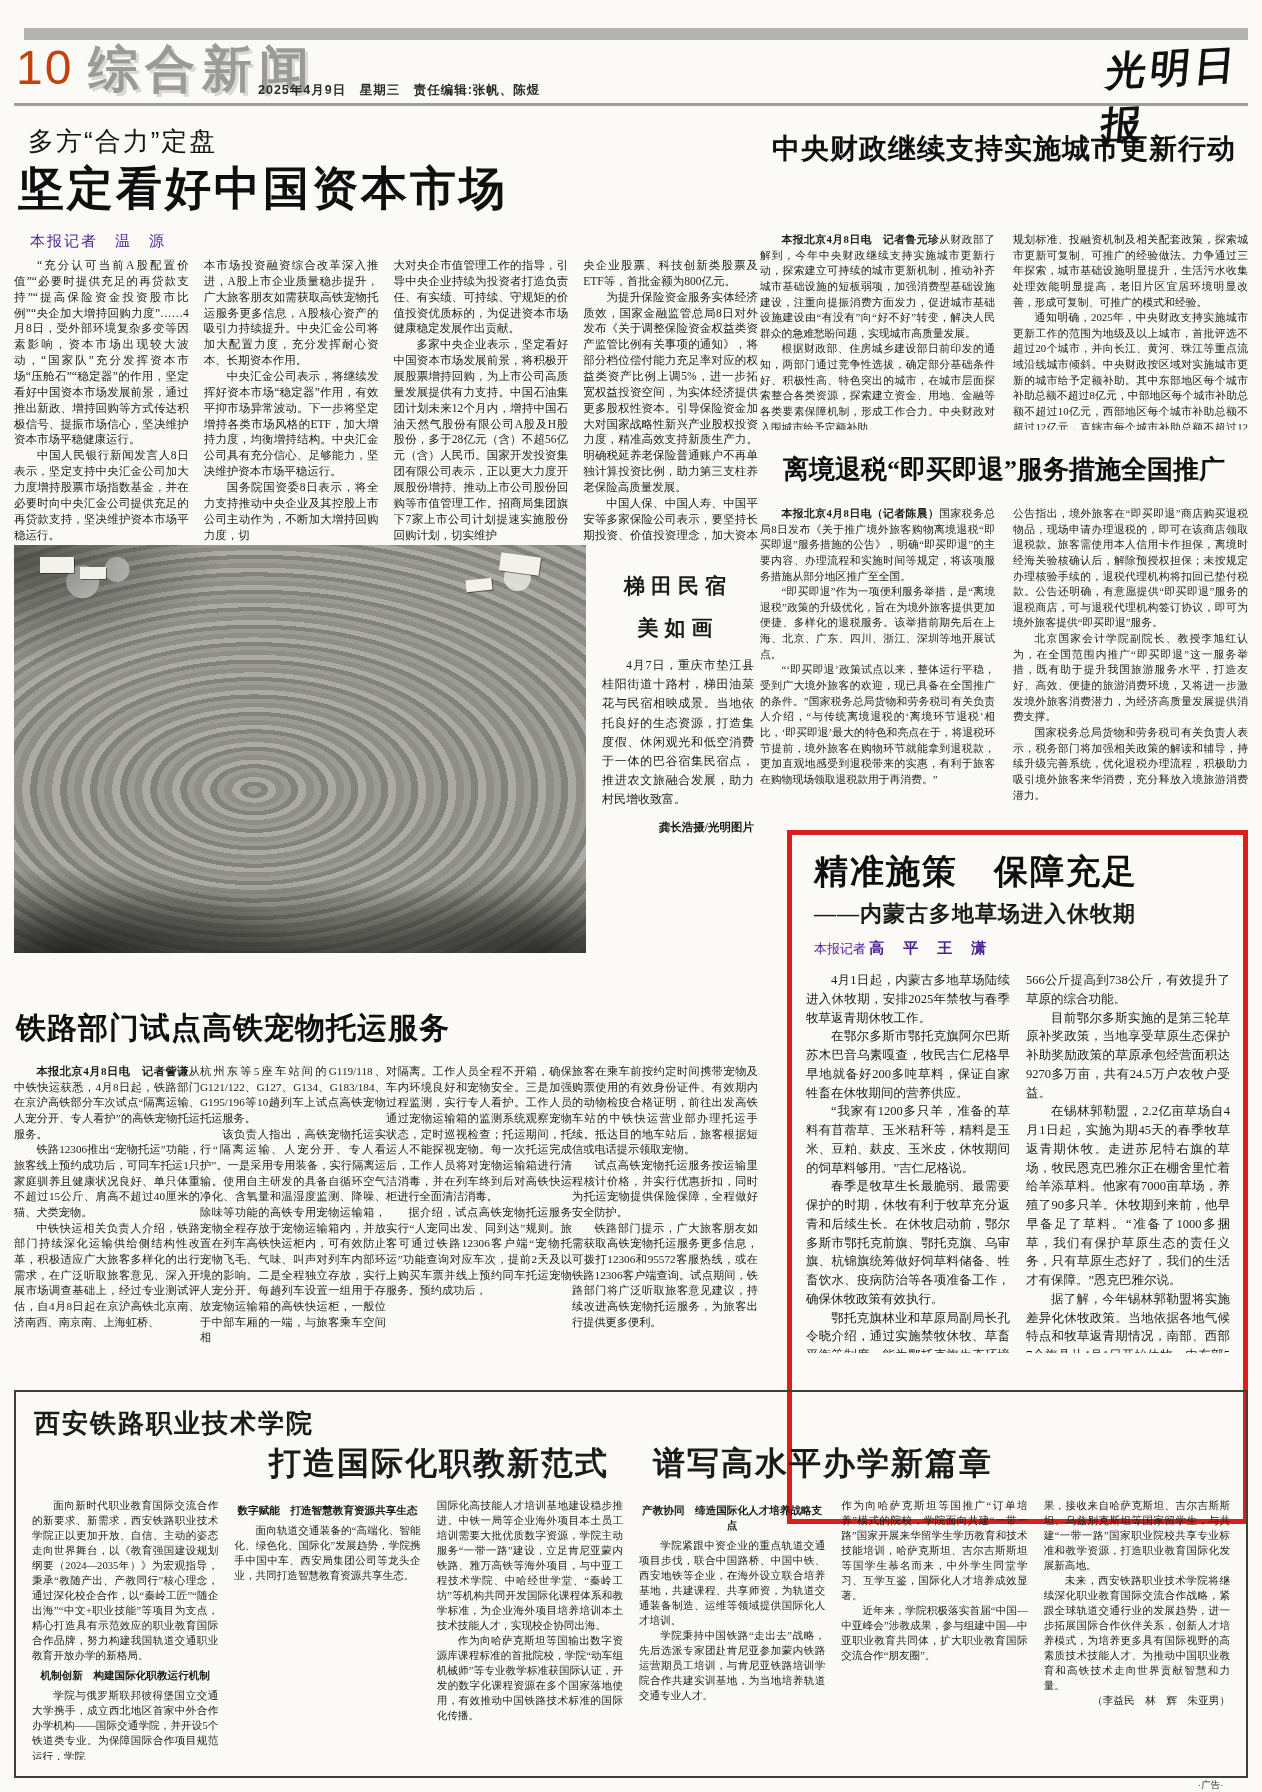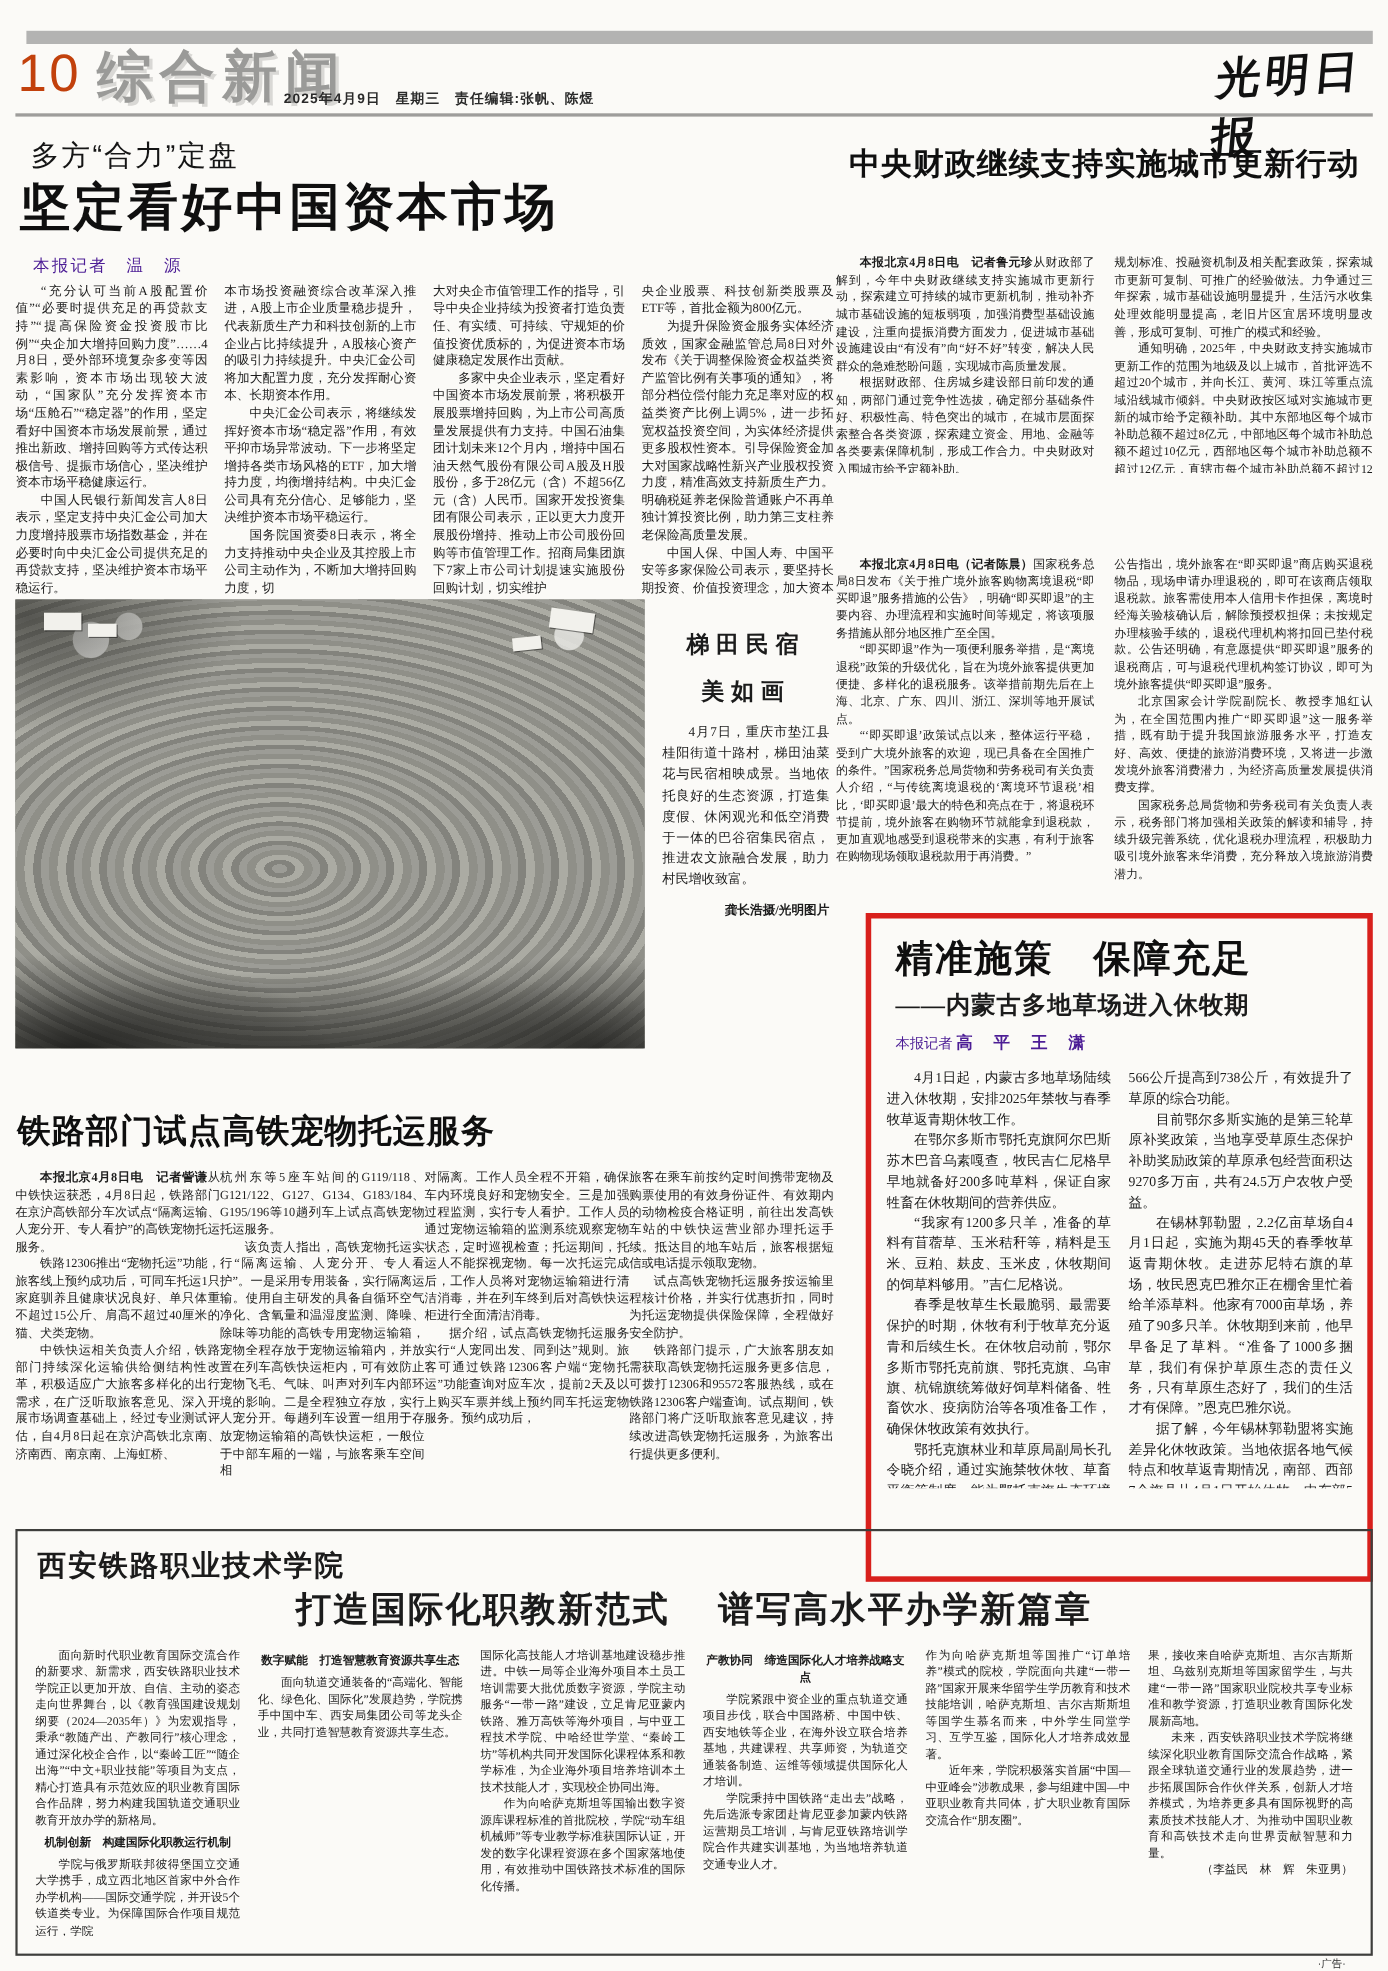--- a/index.html
+++ b/index.html
@@ -68,21 +68,21 @@
   .urban .cols{position:absolute;left:0;top:114px;width:488px;height:198px;gap:18px;}
   .urban .col{font-size:10.8px;line-height:1.45;}
 
   
   .tax{left:760px;top:446px;width:488px;height:376px;}
   .tax .headline{position:absolute;left:0;top:6px;width:488px;text-align:center;font-size:26px;}
   .tax .cols{position:absolute;left:0;top:60px;width:488px;height:312px;gap:18px;}
   .tax .col{font-size:10.8px;line-height:1.45;}
 
   
-  .grass{left:787px;top:830px;width:461px;height:608px;border:5px solid #d8201c;box-sizing:border-box;background:#fbfaf7;}
+  .grass{left:787px;top:830px;width:461px;height:694px;border:5px solid #d8201c;box-sizing:border-box;background:#fbfaf7;}
   .grass .headline{position:absolute;left:22px;top:14px;font-size:34px;letter-spacing:2px;}
   .grass .subhead{position:absolute;left:22px;top:64px;font-size:22px;font-weight:bold;letter-spacing:1px;}
   .grass .byline{position:absolute;left:22px;top:104px;font-size:13px;}
   .grass .byline .names{font-weight:bold;font-size:15px;letter-spacing:2px;}
   .grass .cols{position:absolute;left:14px;top:136px;width:424px;height:382px;gap:16px;}
   .grass .col{font-size:12.5px;line-height:1.5;}
 
   
   .pet{left:14px;top:1000px;width:744px;height:370px;}
   .pet .headline{position:absolute;left:2px;top:8px;font-size:30px;letter-spacing:1px;}
@@ -114,21 +114,21 @@
   <div class="abs capital">
     <div class="kicker">多方“合力”定盘</div>
     <div class="headline">坚定看好中国资本市场</div>
     <div class="byline">本报记者　温　源</div>
     <div class="cols">
       <div class="col">
           <p>“充分认可当前A股配置价值”“必要时提供充足的再贷款支持”“提高保险资金投资股市比例”“央企加大增持回购力度”……4月8日，受外部环境复杂多变等因素影响，资本市场出现较大波动，“国家队”充分发挥资本市场“压舱石”“稳定器”的作用，坚定看好中国资本市场发展前景，通过推出新政、增持回购等方式传达积极信号、提振市场信心，坚决维护资本市场平稳健康运行。</p>
           <p>中国人民银行新闻发言人8日表示，坚定支持中央汇金公司加大力度增持股票市场指数基金，并在必要时向中央汇金公司提供充足的再贷款支持，坚决维护资本市场平稳运行。</p>
         </div>
       <div class="col">
-          <p class="noind">本市场投资融资综合改革深入推进，A股上市企业质量稳步提升，代表新质生产力和科技创新的上市企业占比持续提升，A股核心资产的吸引力持续提升。中央汇金公司将加大配置力度，充分发挥耐心资本、长期资本作用。</p>
+          <p class="noind">本市场投资融资综合改革深入推进，A股上市企业质量稳步提升，广大旅客朋友如需获取高铁宠物托运服务更多信息，A股核心资产的吸引力持续提升。中央汇金公司将加大配置力度，充分发挥耐心资本、长期资本作用。</p>
           <p>中央汇金公司表示，将继续发挥好资本市场“稳定器”作用，有效平抑市场异常波动。下一步将坚定增持各类市场风格的ETF，加大增持力度，均衡增持结构。中央汇金公司具有充分信心、足够能力，坚决维护资本市场平稳运行。</p>
           <p>国务院国资委8日表示，将全力支持推动中央企业及其控股上市公司主动作为，不断加大增持回购力度，切</p>
         </div>
       <div class="col">
           <p class="noind">大对央企市值管理工作的指导，引导中央企业持续为投资者打造负责任、有实绩、可持续、守规矩的价值投资优质标的，为促进资本市场健康稳定发展作出贡献。</p>
           <p>多家中央企业表示，坚定看好中国资本市场发展前景，将积极开展股票增持回购，为上市公司高质量发展提供有力支持。中国石油集团计划未来12个月内，增持中国石油天然气股份有限公司A股及H股股份，多于28亿元（含）不超56亿元（含）人民币。国家开发投资集团有限公司表示，正以更大力度开展股份增持、推动上市公司股份回购等市值管理工作。招商局集团旗下7家上市公司计划提速实施股份回购计划，切实维护</p>
         </div>
       <div class="col">
           <p class="noind">央企业股票、科技创新类股票及ETF等，首批金额为800亿元。</p>
           <p>为提升保险资金服务实体经济质效，国家金融监管总局8日对外发布《关于调整保险资金权益类资产监管比例有关事项的通知》，将部分档位偿付能力充足率对应的权益类资产比例上调5%，进一步拓宽权益投资空间，为实体经济提供更多股权性资本。引导保险资金加大对国家战略性新兴产业股权投资力度，精准高效支持新质生产力。明确税延养老保险普通账户不再单独计算投资比例，助力第三支柱养老保险高质量发展。</p>
@@ -159,20 +159,21 @@
           <p>根据财政部、住房城乡建设部日前印发的通知，两部门通过竞争性选拔，确定部分基础条件好、积极性高、特色突出的城市，在城市层面探索整合各类资源，探索建立资金、用地、金融等各类要素保障机制，形成工作合力。中央财政对入围城市给予定额补助。</p>
         </div>
       <div class="col">
           <p class="noind">规划标准、投融资机制及相关配套政策，探索城市更新可复制、可推广的经验做法。力争通过三年探索，城市基础设施明显提升，生活污水收集处理效能明显提高，老旧片区宜居环境明显改善，形成可复制、可推广的模式和经验。</p>
           <p>通知明确，2025年，中央财政支持实施城市更新工作的范围为地级及以上城市，首批评选不超过20个城市，并向长江、黄河、珠江等重点流域沿线城市倾斜。中央财政按区域对实施城市更新的城市给予定额补助。其中东部地区每个城市补助总额不超过8亿元，中部地区每个城市补助总额不超过10亿元，西部地区每个城市补助总额不超过12亿元，直辖市每个城市补助总额不超过12亿元。</p>
         </div>
     </div>
   </div>
 
   <div class="abs tax">
+    <div class="headline">离境退税“即买即退”服务措施全国推广</div>
     <div class="cols">
       <div class="col">
           <p><b>本报北京4月8日电（记者陈晨）</b>国家税务总局8日发布《关于推广境外旅客购物离境退税“即买即退”服务措施的公告》，明确“即买即退”的主要内容、办理流程和实施时间等规定，将该项服务措施从部分地区推广至全国。</p>
           <p>“即买即退”作为一项便利服务举措，是“离境退税”政策的升级优化，旨在为境外旅客提供更加便捷、多样化的退税服务。该举措前期先后在上海、北京、广东、四川、浙江、深圳等地开展试点。</p>
           <p>“‘即买即退’政策试点以来，整体运行平稳，受到广大境外旅客的欢迎，现已具备在全国推广的条件。”国家税务总局货物和劳务税司有关负责人介绍，“与传统离境退税的‘离境环节退税’相比，‘即买即退’最大的特色和亮点在于，将退税环节提前，境外旅客在购物环节就能拿到退税款，更加直观地感受到退税带来的实惠，有利于旅客在购物现场领取退税款用于再消费。”</p>
         </div>
       <div class="col">
           <p class="noind">公告指出，境外旅客在“即买即退”商店购买退税物品，现场申请办理退税的，即可在该商店领取退税款。旅客需使用本人信用卡作担保，离境时经海关验核确认后，解除预授权担保；未按规定办理核验手续的，退税代理机构将扣回已垫付税款。公告还明确，有意愿提供“即买即退”服务的退税商店，可与退税代理机构签订协议，即可为境外旅客提供“即买即退”服务。</p>
           <p>北京国家会计学院副院长、教授李旭红认为，在全国范围内推广“即买即退”这一服务举措，既有助于提升我国旅游服务水平，打造友好、高效、便捷的旅游消费环境，又将进一步激发境外旅客消费潜力，为经济高质量发展提供消费支撑。</p>
           <p>国家税务总局货物和劳务税司有关负责人表示，税务部门将加强相关政策的解读和辅导，持续升级完善系统，优化退税办理流程，积极助力吸引境外旅客来华消费，充分释放入境旅游消费潜力。</p>

